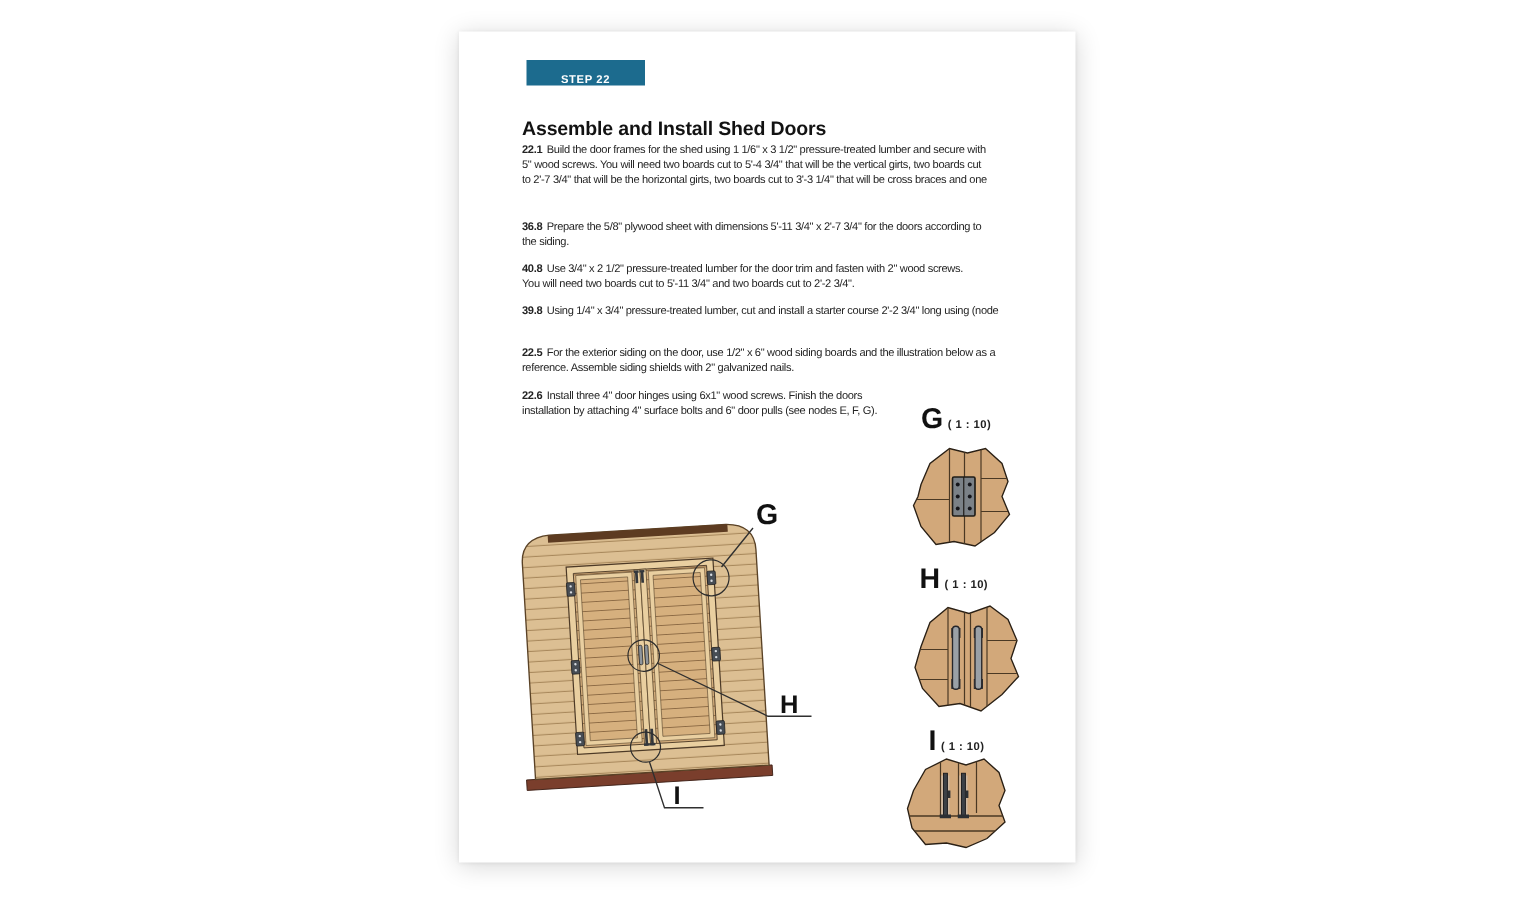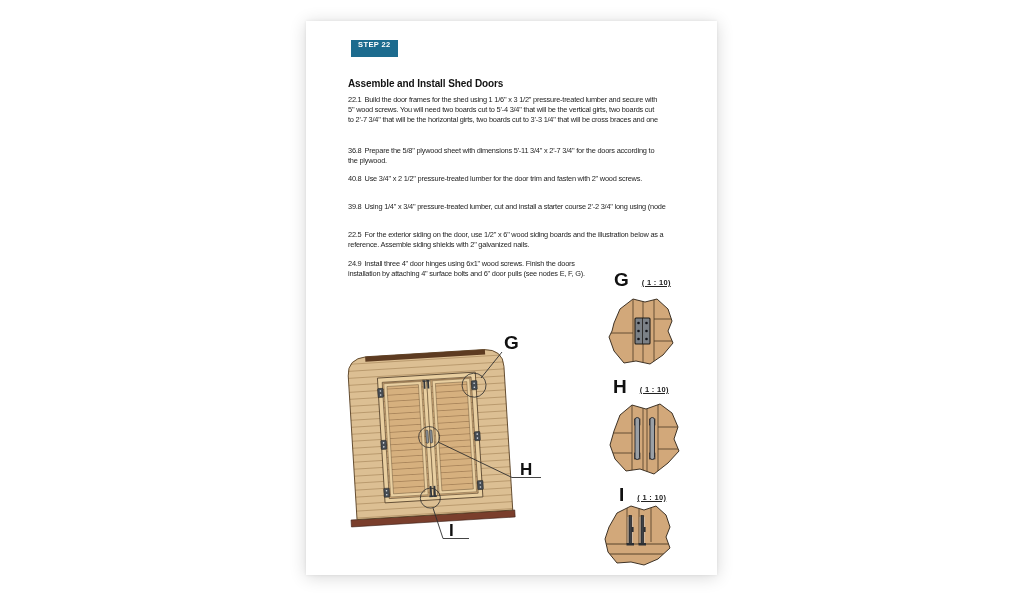--- a/index.html
+++ b/index.html
@@ -1,31 +1,31 @@
 <!DOCTYPE html>
 <html><head>
 <meta charset="utf-8">
 <style>
   html,body{margin:0;padding:0;background:#ffffff;}
   #stage{position:relative;width:1024px;height:603px;background:#ffffff;overflow:hidden;
          font-family:"Liberation Sans",sans-serif;}
   #sheet{position:absolute;left:306px;top:21px;width:411px;height:554px;background:#ffffff;
          box-shadow:0 2px 16px rgba(0,0,0,0.16), 0 0 3px rgba(0,0,0,0.08);}
-  .badge{position:absolute;left:45px;top:19px;height:17px;padding:0 7px;background:#1c6b8e;
+  .badge{position:absolute;left:45px;top:19px;height:17px;padding:0 23px;background:#1c6b8e;
          color:#ffffff;font-size:7.5px;font-weight:700;letter-spacing:.4px;
-         display:flex;align-items:flex-start;}
-  .title{position:absolute;left:42px;top:57px;font-size:10px;font-weight:700;color:#121212;
+         display:flex;align-items:flex-end;}
+  .title{position:absolute;left:42px;top:57px;font-size:13px;font-weight:700;color:#121212;
          letter-spacing:-0.1px;}
   .para{position:absolute;left:42px;color:#242424;}
   .pline{white-space:nowrap;font-size:7.4px;line-height:9.8px;letter-spacing:-0.22px;}
-  .pline b{font-weight:400;margin-right:3px;}
+  .pline b{font-weight:700;margin-right:3px;}
   .p1{top:74px}.p2{top:125px}.p3{top:153px}.p4{top:181px}.p5{top:209px}.p6{top:238px}
   .detail-label{position:absolute;display:flex;align-items:flex-end;color:#111;}
   .detail-letter{font-size:19px;font-weight:700;line-height:19px;}
-  .detail-scale{font-size:7.5px;font-weight:600;color:#222;margin-left:13px;padding-bottom:2px;letter-spacing:.3px;text-decoration:underline;}
+  .detail-scale{font-size:7.5px;font-weight:600;color:#222;margin-left:3px;padding-bottom:2px;letter-spacing:.3px;}
   .dl-g{left:308px;top:249px}.dl-h{left:307px;top:356px}.dl-i{left:313px;top:464px}
   .abs{position:absolute;}
   svg text.callout{font-family:"Liberation Sans",sans-serif;font-weight:700;fill:#111;}
 </style>
 </head>
 <body>
 
 <div id="stage">
   <div id="sheet">
 
@@ -36,38 +36,39 @@
     <div class="title">Assemble and Install Shed Doors</div>
 
     <div class="para p1">
       <div class="pline"><b>22.1</b><span>Build the door frames for the shed using 1 1/6" x 3 1/2" pressure-treated lumber and secure with</span></div>
       <div class="pline">5" wood screws. You will need two boards cut to 5'-4 3/4" that will be the vertical girts, two boards cut</div>
       <div class="pline">to 2'-7 3/4" that will be the horizontal girts, two boards cut to 3'-3 1/4" that will be cross braces and one</div>
     </div>
 
     <div class="para p2">
       <div class="pline"><b>36.8</b><span>Prepare the 5/8" plywood sheet with dimensions 5'-11 3/4" x 2'-7 3/4" for the doors according to</span></div>
-      <div class="pline">the plywood.</div>
+      <div class="pline">the siding.</div>
     </div>
 
     <div class="para p3">
       <div class="pline"><b>40.8</b><span>Use 3/4" x 2 1/2" pressure-treated lumber for the door trim and fasten with 2" wood screws.</span></div>
+      <div class="pline">You will need two boards cut to 5'-11 3/4" and two boards cut to 2'-2 3/4".</div>
     </div>
 
     <div class="para p4">
       <div class="pline"><b>39.8</b><span>Using 1/4" x 3/4" pressure-treated lumber, cut and install a starter course 2'-2 3/4" long using (node</span></div>
     </div>
 
     <div class="para p5">
       <div class="pline"><b>22.5</b><span>For the exterior siding on the door, use 1/2" x 6" wood siding boards and the illustration below as a</span></div>
       <div class="pline">reference. Assemble siding shields with 2" galvanized nails.</div>
     </div>
 
     <div class="para p6">
-      <div class="pline"><b>24.9</b><span>Install three 4" door hinges using 6x1" wood screws. Finish the doors</span></div>
+      <div class="pline"><b>22.6</b><span>Install three 4" door hinges using 6x1" wood screws. Finish the doors</span></div>
       <div class="pline">installation by attaching 4" surface bolts and 6" door pulls (see nodes E, F, G).</div>
     </div>
 
     <svg class="abs" style="left:34px;top:304px" width="230" height="250" viewBox="0 0 230 250">
       <defs>
         <pattern id="patWall" width="12" height="7" patternUnits="userSpaceOnUse">
           <path d="M0,6.6 H12" stroke="#9b7a4e" stroke-width="0.6"></path>
         </pattern>
         <pattern id="patDoor" width="10" height="6.2" patternUnits="userSpaceOnUse">
           <path d="M0,5.9 H10" stroke="#7e5c38" stroke-width="0.55"></path>

